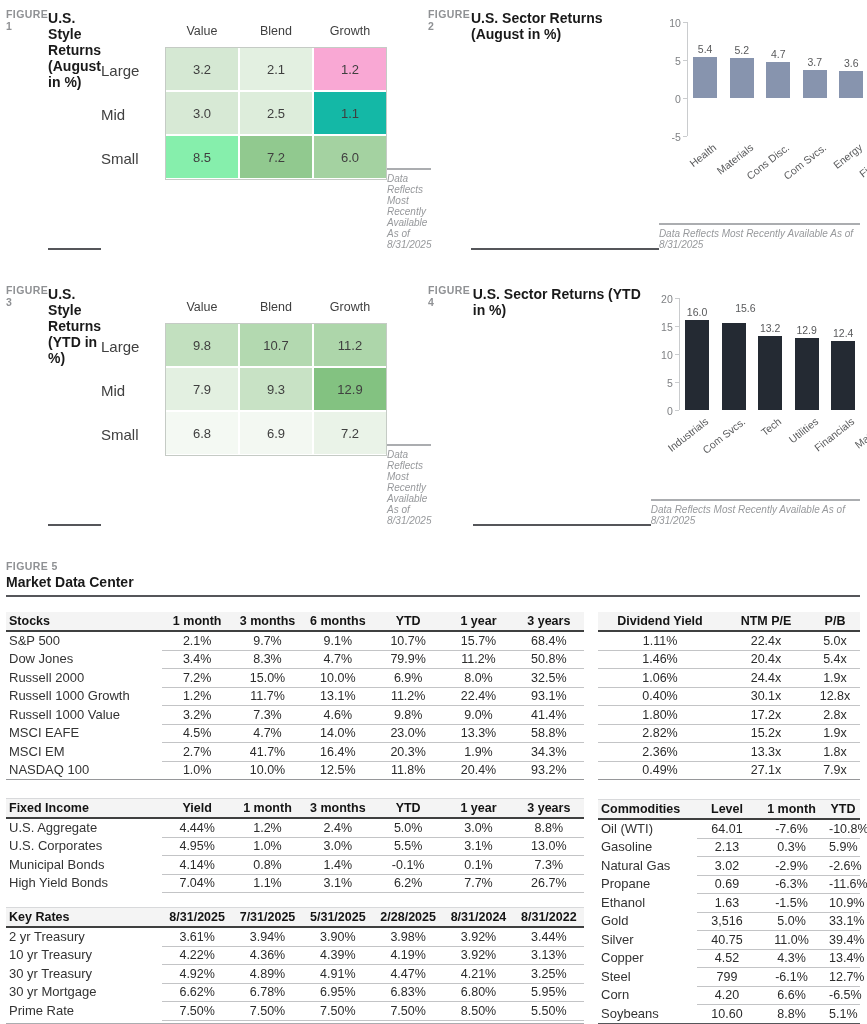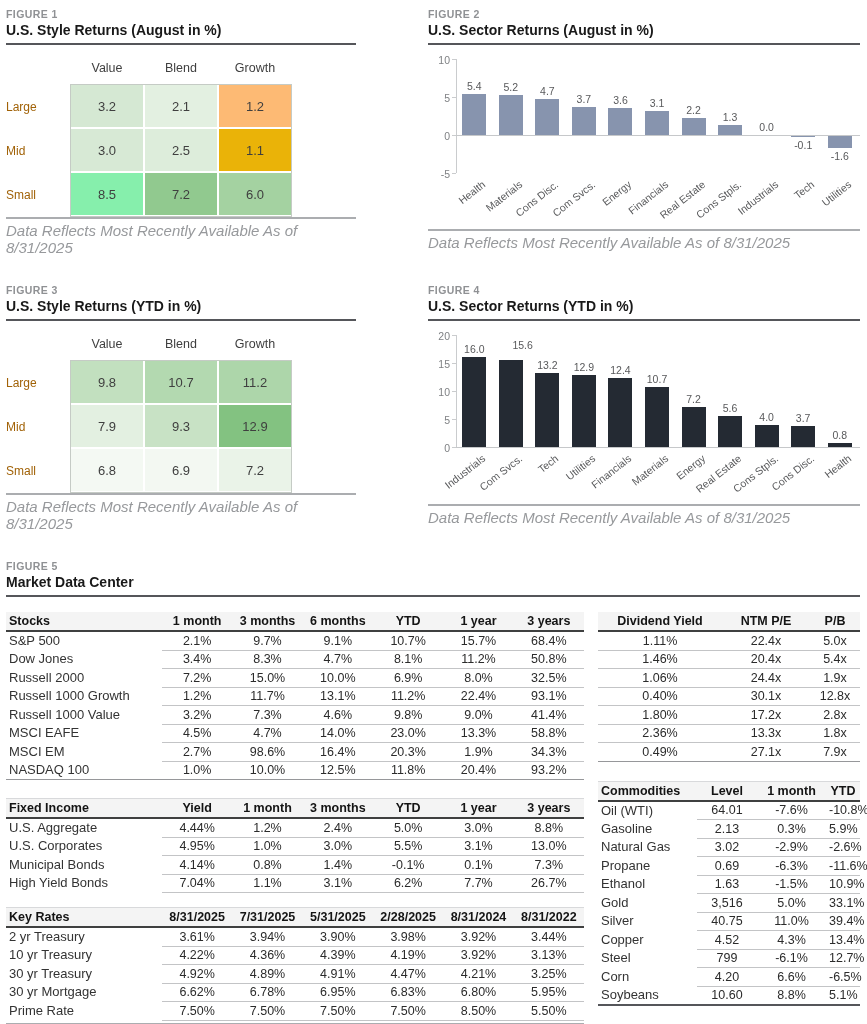--- a/index.html
+++ b/index.html
@@ -2,34 +2,34 @@
 <html><head>
 <meta charset="utf-8">
 <style>
   html,body{margin:0;padding:0;background:#fff;}
   body{width:867px;font-family:"Liberation Sans",sans-serif;color:#262626;}
   .page{padding:8px 7px 0 6px;}
 
   
   .fig-label{font-size:10.5px;font-weight:bold;color:#8f9194;letter-spacing:.4px;}
   .fig-title{font-size:14px;font-weight:bold;color:#191919;padding:2px 0 5px 0;border-bottom:2.5px solid #55565a;}
-  .footnote{font-size:15px;font-style:italic;color:#97999c;border-top:2px solid #abadb0;padding-top:3px;margin-top:auto;}
+  .footnote{font-size:10px;font-style:italic;color:#97999c;border-top:2px solid #abadb0;padding-top:3px;margin-top:auto;}
 
   .figrow{display:grid;grid-template-columns:350px 432px;column-gap:72px;}
   .figrow1{margin-bottom:34px;}
   .figrow2{margin-bottom:34px;}
-  .figcell{height:242px;display:flex;flex-direction:column;}
+  .figcell{height:242px;display:flex;flex-direction:row;}
 
   
   .sbx{margin-top:16px;}
   .sbx-head{display:flex;margin-left:64px;margin-bottom:9px;align-items:flex-end;}
   .sbx-head span{width:74px;text-align:center;font-size:12.5px;color:#3f3f3f;}
   .sbx-body{display:flex;}
   .sbx-rlabels{width:64px;display:flex;flex-direction:column;padding-top:1px;}
-  .sbx-rlabels div{height:44px;display:flex;align-items:center;font-size:12px;color:#a16207;}
+  .sbx-rlabels div{height:44px;display:flex;align-items:center;font-size:15px;color:#404040;}
   .sbx-cells{display:grid;grid-template-columns:repeat(3,72px);grid-auto-rows:42px;gap:2px;background:#fff;border:1px solid #c5cbc5;}
   .sbx-cells div{display:flex;align-items:center;justify-content:center;font-size:13px;color:#3f3f3f;}
 
   
   .chart{margin-top:14px;}
   .plot{position:relative;}
   .vaxis{position:absolute;top:0;bottom:0;width:1px;background:#caccce;}
   .tick{position:absolute;height:1px;width:4px;background:#caccce;}
   .ylab{position:absolute;width:22px;text-align:right;font-size:10.5px;color:#7f8184;}
   .zline{position:absolute;height:1px;background:#c6c8ca;}
@@ -79,24 +79,24 @@
           </div>
           <div class="sbx-body">
             <div class="sbx-rlabels">
               <div>Large</div>
               <div>Mid</div>
               <div>Small</div>
             </div>
             <div class="sbx-cells">
               <div style="background: rgb(213, 232, 211);">3.2</div>
               <div style="background: rgb(227, 240, 225);">2.1</div>
-              <div style="background: #fdba74;">1.2</div>
+              <div style="background: #f9a8d4;">1.2</div>
               <div style="background: rgb(215, 233, 213);">3.0</div>
               <div style="background: rgb(221, 237, 219);">2.5</div>
-              <div style="background: #eab308;">1.1</div>
+              <div style="background: #14b8a6;">1.1</div>
               <div style="background: #86efac;">8.5</div>
               <div style="background: rgb(145, 201, 143);">7.2</div>
               <div style="background: rgb(164, 210, 161);">6.0</div>
             </div>
           </div>
         </div>
       <div class="footnote">Data Reflects Most Recently Available As of 8/31/2025</div>
     </div>
     <div class="figcell">
       <div class="fig-label">FIGURE 2</div>
@@ -268,21 +268,21 @@
                   <td class="val">9.1%</td>
                   <td class="val">10.7%</td>
                   <td class="val">15.7%</td>
                   <td class="val">68.4%</td>
                 </tr>
                 <tr>
                   <td class="lbl">Dow Jones</td>
                   <td class="val">3.4%</td>
                   <td class="val">8.3%</td>
                   <td class="val">4.7%</td>
-                  <td class="val">8.1%</td>
+                  <td class="val">79.9%</td>
                   <td class="val">11.2%</td>
                   <td class="val">50.8%</td>
                 </tr>
                 <tr>
                   <td class="lbl">Russell 2000</td>
                   <td class="val">7.2%</td>
                   <td class="val">15.0%</td>
                   <td class="val">10.0%</td>
                   <td class="val">6.9%</td>
                   <td class="val">8.0%</td>
@@ -311,21 +311,21 @@
                   <td class="val">4.5%</td>
                   <td class="val">4.7%</td>
                   <td class="val">14.0%</td>
                   <td class="val">23.0%</td>
                   <td class="val">13.3%</td>
                   <td class="val">58.8%</td>
                 </tr>
                 <tr>
                   <td class="lbl">MSCI EM</td>
                   <td class="val">2.7%</td>
-                  <td class="val">98.6%</td>
+                  <td class="val">41.7%</td>
                   <td class="val">16.4%</td>
                   <td class="val">20.3%</td>
                   <td class="val">1.9%</td>
                   <td class="val">34.3%</td>
                 </tr>
                 <tr>
                   <td class="lbl">NASDAQ 100</td>
                   <td class="val">1.0%</td>
                   <td class="val">10.0%</td>
                   <td class="val">12.5%</td>
@@ -483,20 +483,25 @@
                   <td class="val">0.40%</td>
                   <td class="val">30.1x</td>
                   <td class="val">12.8x</td>
                 </tr>
                 <tr>
                   <td class="val">1.80%</td>
                   <td class="val">17.2x</td>
                   <td class="val">2.8x</td>
                 </tr>
                 <tr>
+                  <td class="val">2.82%</td>
+                  <td class="val">15.2x</td>
+                  <td class="val">1.9x</td>
+                </tr>
+                <tr>
                   <td class="val">2.36%</td>
                   <td class="val">13.3x</td>
                   <td class="val">1.8x</td>
                 </tr>
                 <tr>
                   <td class="val">0.49%</td>
                   <td class="val">27.1x</td>
                   <td class="val">7.9x</td>
                 </tr>
               </tbody>

